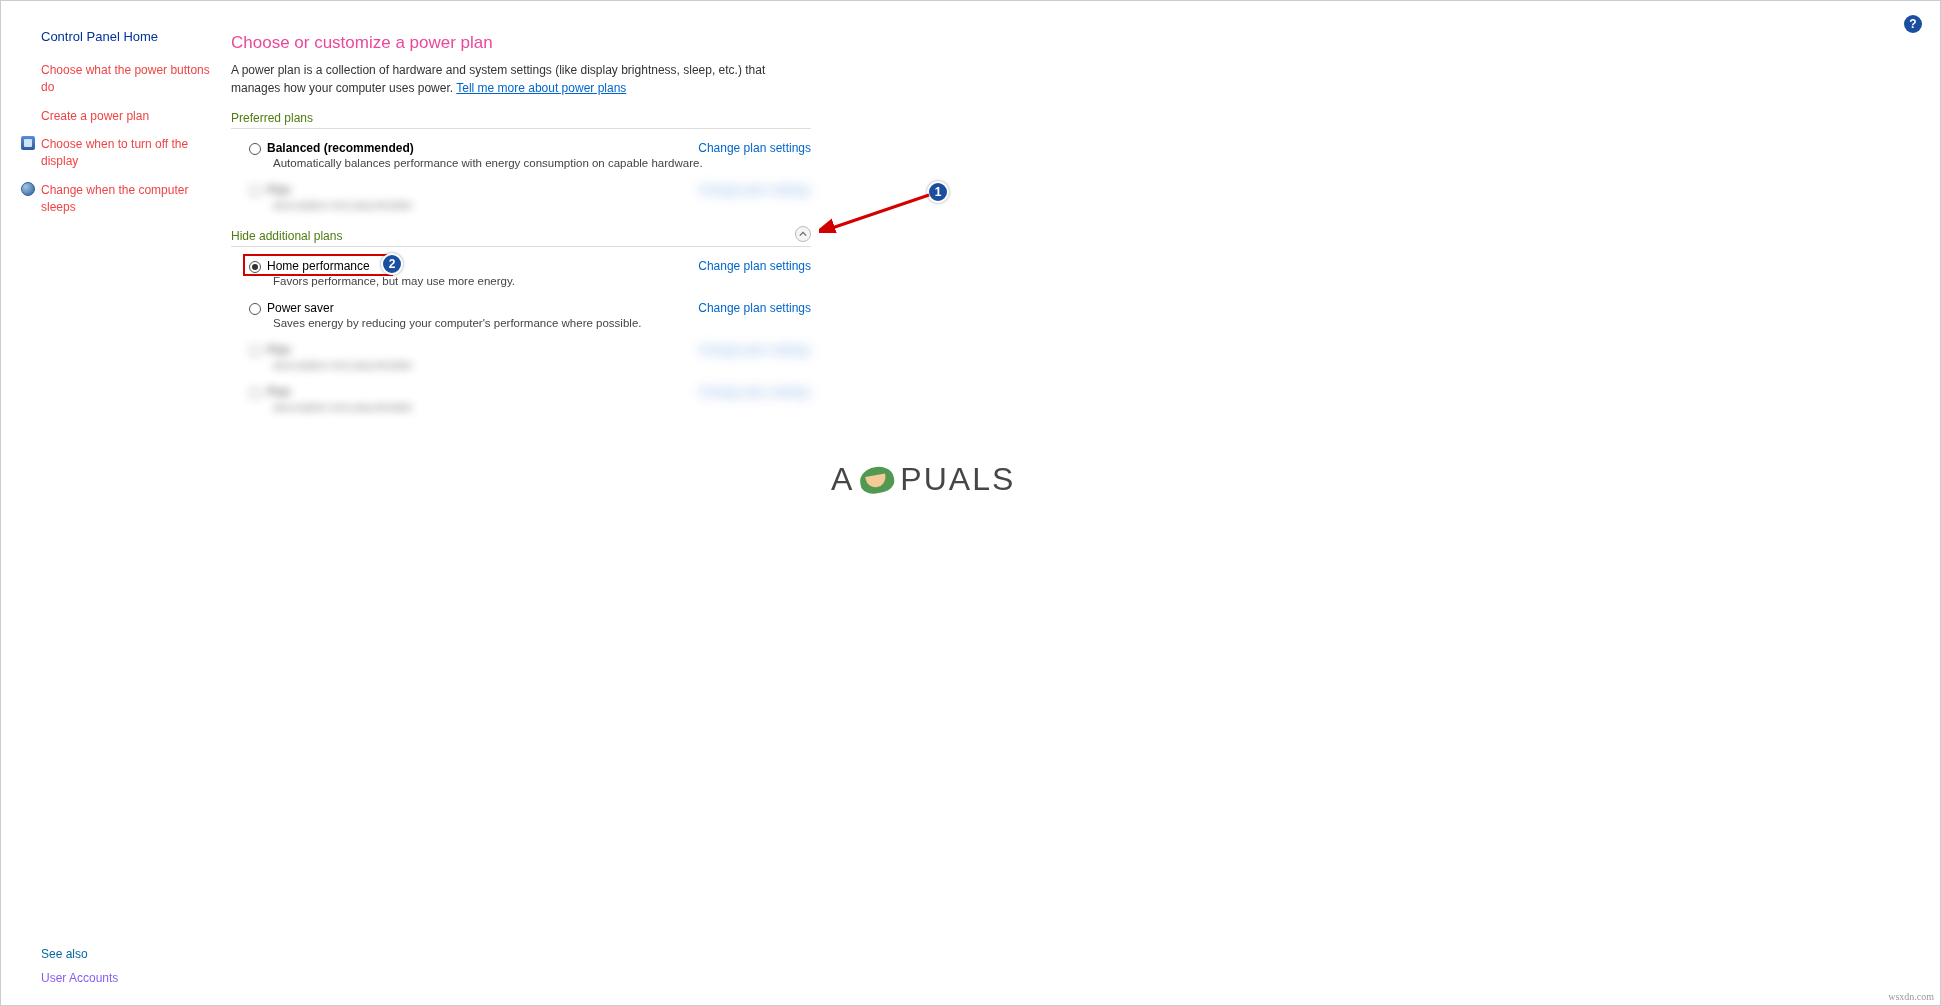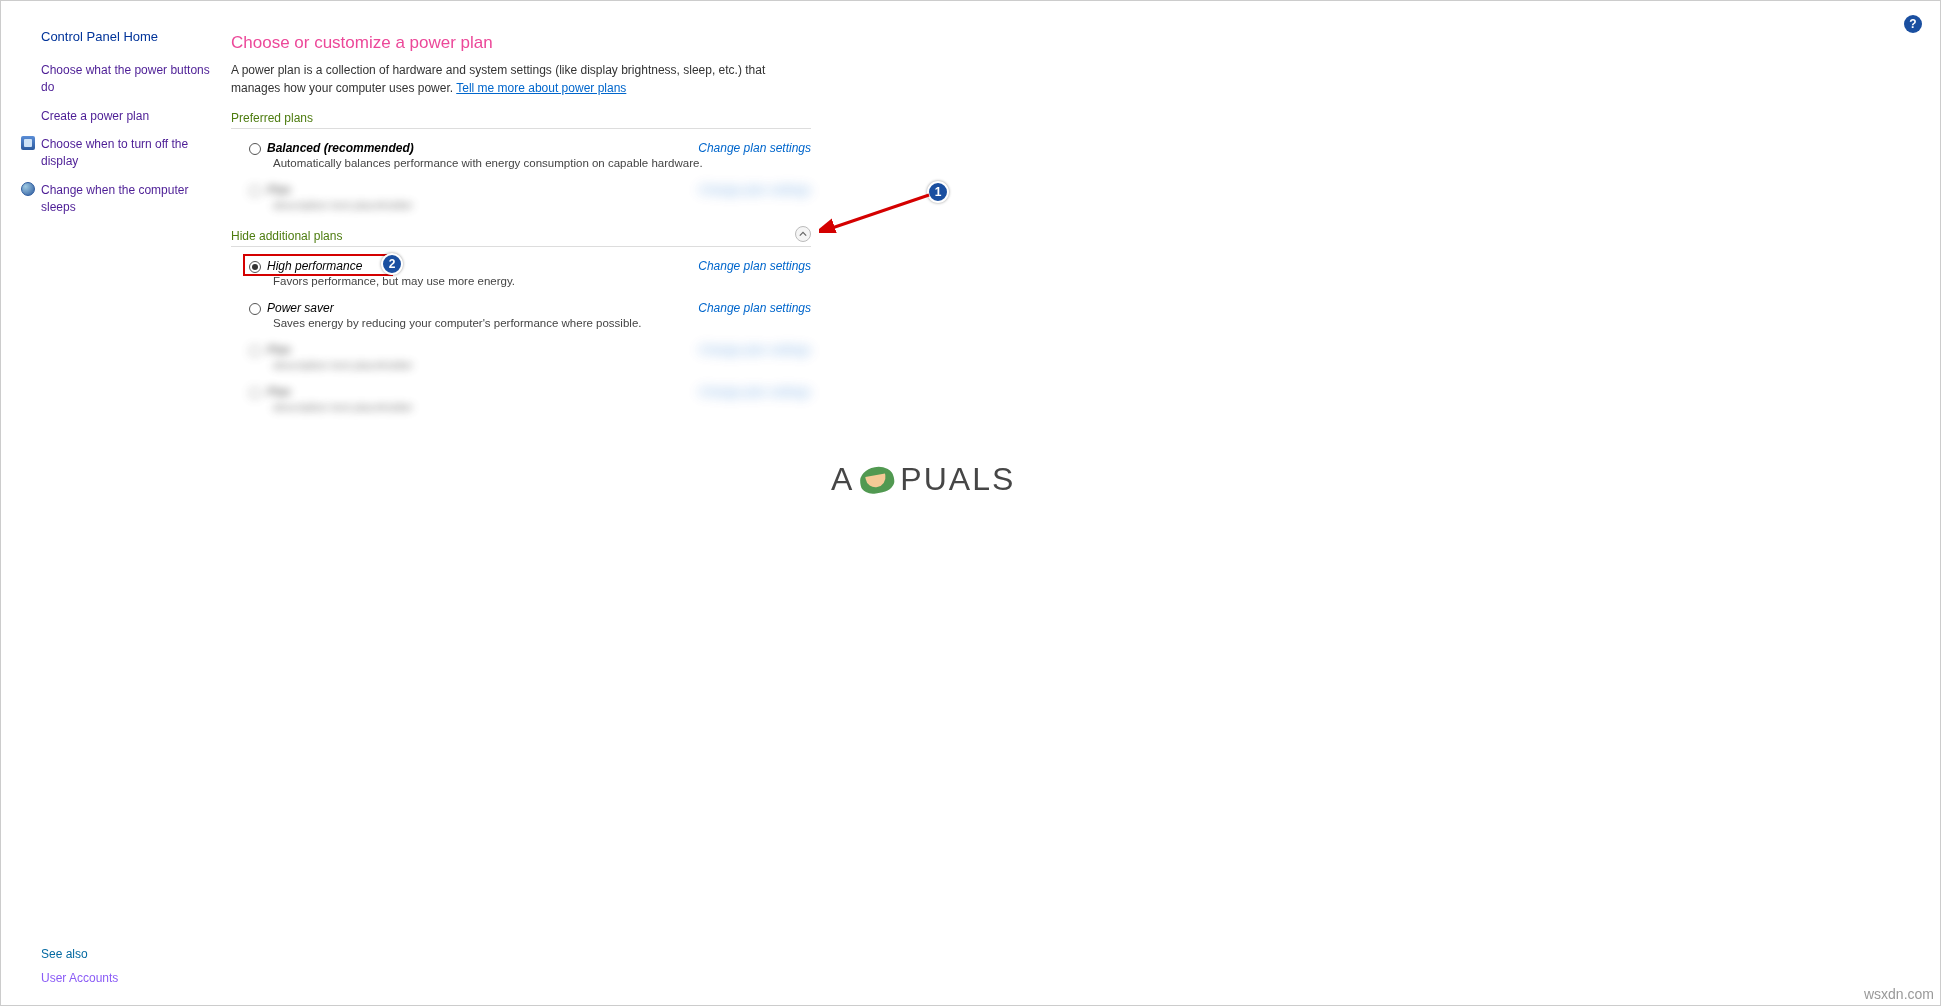--- a/index.html
+++ b/index.html
@@ -23,21 +23,21 @@
     padding: 28px 20px 20px 40px;
     display: flex;
     flex-direction: column;
   }
   .sidebar-home {
     color: #003399;
     font-size: 13px;
     margin-bottom: 18px;
   }
   .sidebar-link {
-    color: #4c1d95;
+    color: #ef4444;
     font-size: 12px;
     margin-bottom: 12px;
     display: flex;
     align-items: flex-start;
     gap: 6px;
     cursor: pointer;
     line-height: 1.4;
   }
   .sidebar-link .txt { flex: 1; }
   .icon-monitor, .icon-globe {
@@ -97,21 +97,20 @@
     position: relative;
   }
   .section-label.hide-additional {
     margin-top: 18px;
   }
   .plan-row {
     display: flex;
     width: 580px;
     align-items: flex-start;
     padding: 4px 0 2px 18px;
-    font-style: italic;
   }
   .plan-row.blurred { filter: blur(4px); opacity: 0.7; }
   .plan-left { flex: 1; display: flex; align-items: flex-start; gap: 6px; }
   .radio {
     width: 12px; height: 12px; border: 1px solid #555; border-radius: 50%;
     margin-top: 2px; flex: 0 0 12px; position: relative; cursor: pointer;
   }
   .radio.selected::after {
     content:""; position:absolute; left:2px; top:2px; right:2px; bottom:2px;
     background:#333; border-radius:50%;
@@ -194,22 +193,23 @@
     position: relative;
     transform: rotate(-10deg);
   }
   .watermark .cap::after {
     content:""; position:absolute; left:6px; top:8px; width:20px; height:12px;
     background: #f3c58b; border-radius: 0 0 10px 10px;
   }
   .wsx {
     position: absolute;
     right: 6px; bottom: 3px;
-    font-size: 14px;
+    font-size: 10px;
     color: #999;
+    font-family: Liberation Serif, serif;
   }
 </style>
 </head>
 <body>
 
 <div class="window">
 
   <div class="help-icon">?</div>
 
   <div class="sidebar">
@@ -267,21 +267,21 @@
       <span class="toggle-chevron">
         <svg viewBox="0 0 10 10">
             <path d="M1 7 L5 3 L9 7" stroke="#666" stroke-width="1.5" fill="none"></path>
           </svg>
       </span>
     </div>
 
     <div class="plan-row" style="position:relative;">
       <div class="plan-left">
         <span class="radio selected"></span>
-        <span class="plan-name">High performance</span>
+        <span class="plan-name">Home performance</span>
       </div>
       <span class="change-link">Change plan settings</span>
     </div>
     <div class="plan-sub">Favors performance, but may use more energy.</div>
 
     <div class="plan-row">
       <div class="plan-left">
         <span class="radio"></span>
         <span class="plan-name">Power saver</span>
       </div>

